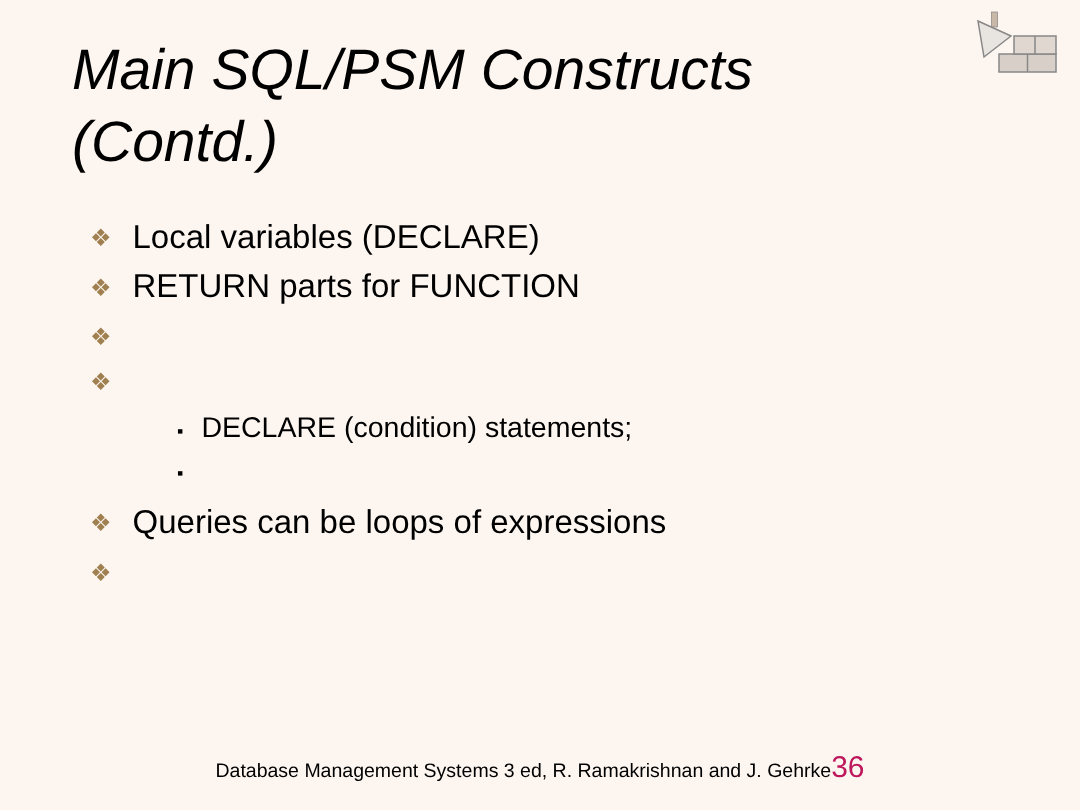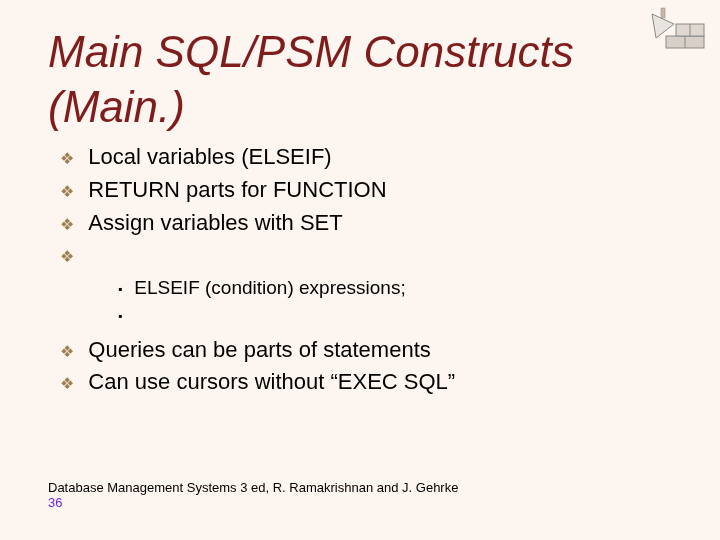--- a/index.html
+++ b/index.html
@@ -8,26 +8,26 @@
     height: 540px;
     background: #fdf6f0;
     font-family: Arial, Helvetica, sans-serif;
     position: relative;
     overflow: hidden;
   }
   .slide {
     padding: 24px 48px 0 48px;
   }
   .title {
-    font-size: 44px;
+    font-size: 38px;
     font-style: italic;
     font-weight: normal;
-    color: #7f1d1d;
+    color: #000000;
     line-height: 1.25;
-    margin-bottom: 8px;
+    margin-bottom: 24px;
     font-family: Arial, Helvetica, sans-serif;
   }
   .bullets {
     list-style: none;
     padding-left: 12px;
   }
   .bullets > li {
     font-size: 22px;
     color: #000;
     line-height: 1.4;
@@ -61,33 +61,32 @@
     font-size: 12px;
     margin-right: 12px;
     margin-top: 6px;
     flex-shrink: 0;
   }
   .sub-text div {
     
   }
   .footer {
     position: absolute;
-    bottom: 30px;
+    bottom: 16px;
     left: 48px;
     right: 48px;
     display: flex;
-    justify-content: flex-start;
+    justify-content: center;
     align-items: baseline;
     font-size: 13px;
     color: #000;
-    flex-direction: column;
   }
   .page-num {
-    color: #6d28d9;
-    font-size: 13px;
+    color: #be185d;
+    font-size: 20px;
   }
   .corner-graphic {
     position: absolute;
     top: 6px;
     right: 10px;
     width: 64px;
     height: 56px;
   }
 </style>
 </head>
@@ -100,61 +99,59 @@
     <rect x="30" y="18" width="28" height="12" fill="#e0d8d0" stroke="#888" stroke-width="1"></rect>
     <line x1="44" y1="18" x2="44" y2="30" stroke="#888" stroke-width="1"></line>
     <polygon points="6,8 28,18 10,32" fill="#e8e4e0" stroke="#888" stroke-width="1"></polygon>
     <rect x="15" y="2" width="4" height="10" fill="#c8b8a8" stroke="#888" stroke-width="0.5"></rect>
   </svg>
 </div>
 
 <div class="slide">
   <h1 class="title">
     <span>Main SQL/PSM Constructs</span><br>
-    <span>(Main.)</span>
+    <span>(Contd.)</span>
   </h1>
 
   <ul class="bullets">
     <li>
       <span class="diamond">❖</span>
-      <span>Local variables (ELSEIF)</span>
+      <span>Local variables (DECLARE)</span>
     </li>
     <li>
       <span class="diamond">❖</span>
       <span>RETURN parts for FUNCTION</span>
     </li>
     <li>
       <span class="diamond">❖</span>
-      <span>Assign variables with SET</span>
     </li>
     <li>
       <span class="diamond">❖</span>
     </li>
   </ul>
 
   <ul class="sub-bullets">
     <li>
       <span class="square">▪</span>
       <div class="sub-text">
-        <div>ELSEIF (condition) expressions;</div>
+        <div>DECLARE (condition) statements;</div>
       </div>
     </li>
     <li>
       <span class="square">▪</span>
     </li>
   </ul>
 
   <ul class="bullets">
     <li>
       <span class="diamond">❖</span>
-      <span>Queries can be parts of statements</span>
+      <span>Queries can be loops of expressions</span>
     </li>
     <li>
       <span class="diamond">❖</span>
-      <span>Can use cursors without “EXEC SQL”</span>
     </li>
   </ul>
 </div>
 
 <div class="footer">
   <span>Database Management Systems 3 ed,  R. Ramakrishnan and J. Gehrke</span>
   <span class="page-num">36</span>
 </div>
 
 </body></html>

